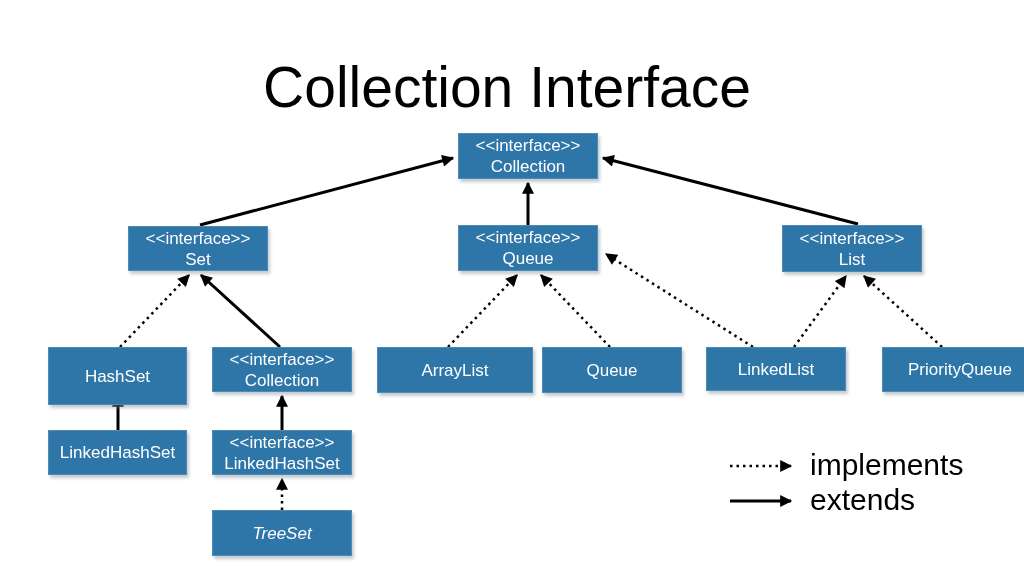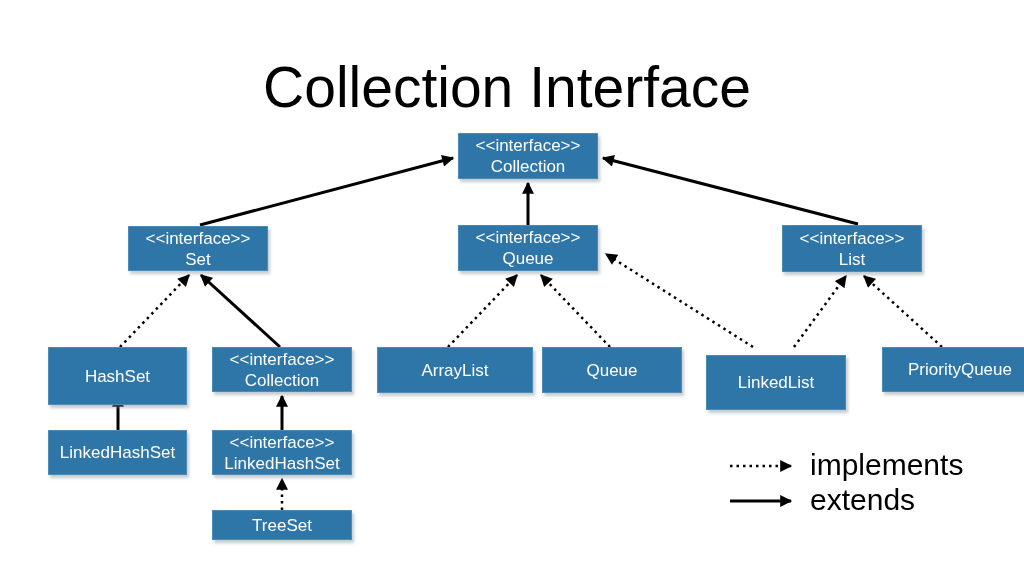--- a/index.html
+++ b/index.html
@@ -84,34 +84,34 @@
       <div class="node" style="left: 212px; top: 347px; width: 140px; height: 45px;">
         <div>&lt;&lt;interface&gt;&gt;</div>
         <div>Collection</div>
       </div>
       <div class="node" style="left: 377px; top: 347px; width: 156px; height: 46px;">
         <div>ArrayList</div>
       </div>
       <div class="node" style="left: 542px; top: 347px; width: 140px; height: 46px;">
         <div>Queue</div>
       </div>
-      <div class="node" style="left: 706px; top: 347px; width: 140px; height: 55px; margin-top: 8px;">
+      <div class="node" style="left: 706px; top: 347px; width: 140px; height: 44px;">
         <div>LinkedList</div>
       </div>
       <div class="node" style="left: 882px; top: 347px; width: 156px; height: 45px;">
         <div>PriorityQueue</div>
       </div>
       <div class="node" style="left: 48px; top: 430px; width: 139px; height: 45px;">
         <div>LinkedHashSet</div>
       </div>
       <div class="node" style="left: 212px; top: 430px; width: 140px; height: 45px;">
         <div>&lt;&lt;interface&gt;&gt;</div>
         <div>LinkedHashSet</div>
       </div>
-      <div class="node" style="left: 212px; top: 510px; width: 140px; height: 30px;">
+      <div class="node" style="left: 212px; top: 510px; width: 140px; height: 46px; font-style: italic;">
         <div>TreeSet</div>
       </div>
     </div>
   <div>
       <div class="legend-label" style="left: 810px; top: 466px;">implements</div>
       <div class="legend-label" style="left: 810px; top: 501px;">extends</div>
     </div>
 </div>
 
 </body></html>

